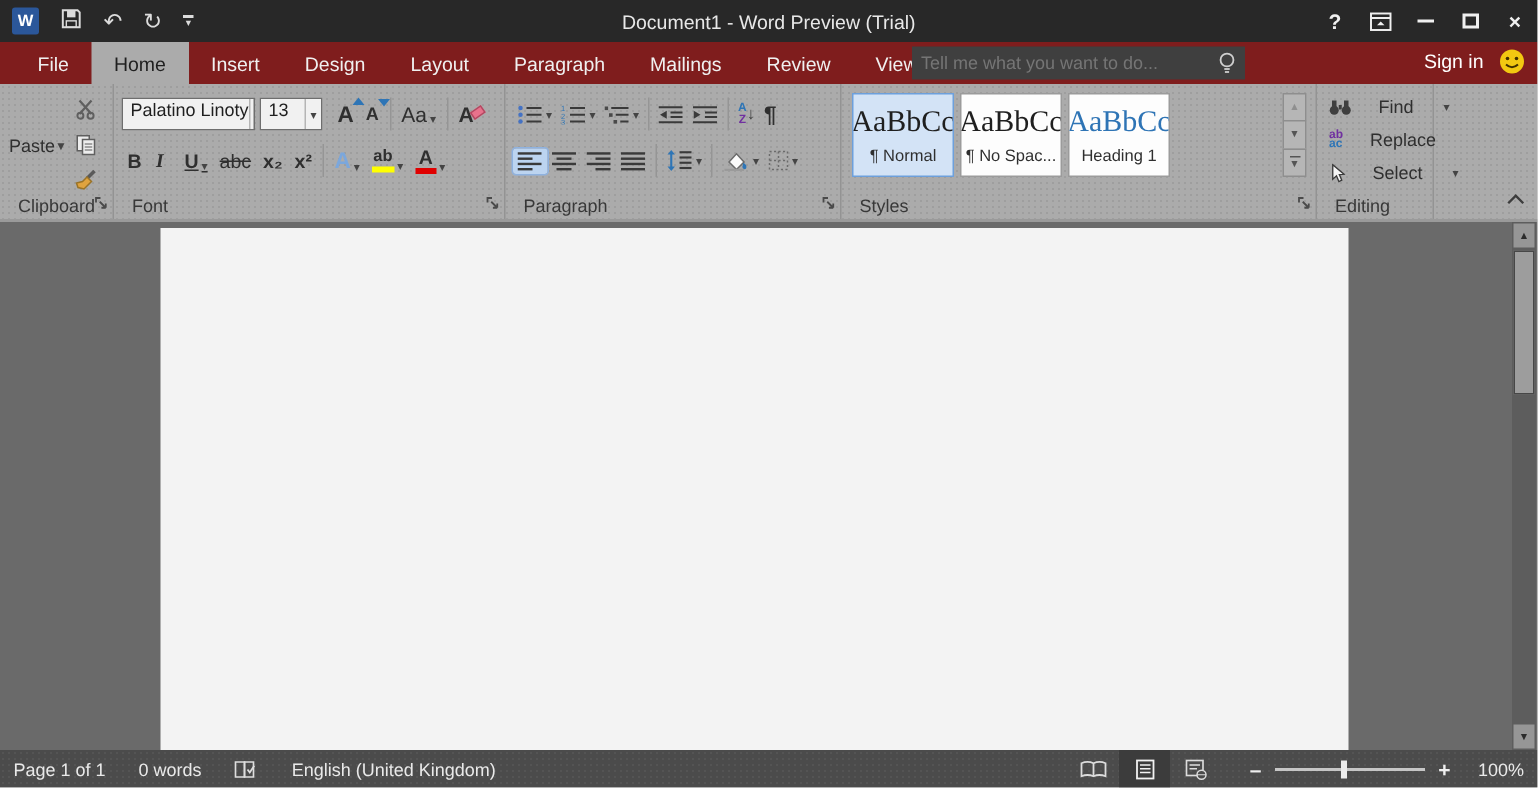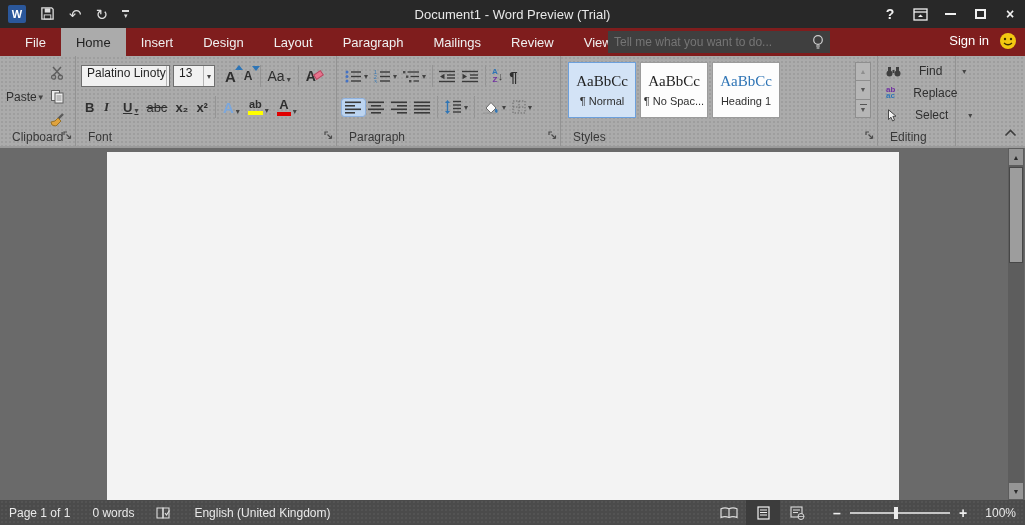--- a/index.html
+++ b/index.html
@@ -61,21 +61,21 @@
   .tri-up { width:0; height:0; border-left:4px solid transparent; border-right:4px solid transparent; border-bottom:5px solid #2e75b6; position:absolute; top:-1px; right:-3px; }
   .tri-dn { width:0; height:0; border-left:4px solid transparent; border-right:4px solid transparent; border-top:5px solid #2e75b6; position:absolute; top:-1px; right:-3px; }
   .eraser { width:9px; height:6px; background:#e8728c; border:1px solid #b04a62; transform:rotate(-35deg); margin-left:-2px; margin-bottom:6px; }
   .underbar { display:block; height:4px; margin-top:1px; }
   .stack { display:inline-flex; flex-direction:column; align-items:center; line-height:1; }
 
   
   .styles-cards { position:absolute; top:6px; left:7px; display:flex; gap:4px; }
   .style-card { width:68px; height:56px; background:#fdfdfd; border:1px solid #9b9b9b; display:flex; flex-direction:column; align-items:center; justify-content:center; overflow:hidden; }
   .style-card.sel { background:#d3e3f6; border:1px solid #6da0dc; }
-  .style-prev { font-family:"Liberation Serif","DejaVu Serif",serif; font-size:15px; color:#1f1f1f; white-space:nowrap; }
+  .style-prev { font-family:"Liberation Serif","DejaVu Serif",serif; font-size:20px; color:#1f1f1f; white-space:nowrap; }
   .style-name { font-size:11px; color:#2f2f2f; margin-top:5px; white-space:nowrap; }
   .style-scroll { position:absolute; top:6px; right:6px; width:16px; height:56px; display:flex; flex-direction:column; }
   .ss-btn { flex:1; background:#b6b6b6; border:1px solid #8e8e8e; margin-top:-1px; display:flex; flex-direction:column; align-items:center; justify-content:center; font-size:7px; color:#555; }
   .ss-btn:first-child { margin-top:0; color:#8f8f8f; }
   .ss-more .bar { width:7px; border-top:1px solid #555; margin-bottom:1px; }
 
   
   .edit-rows { position:absolute; top:6px; left:8px; display:flex; flex-direction:column; gap:4px; }
   .edit-row { display:flex; align-items:center; gap:18px; font-size:12px; color:#2f2f2f; height:18px; }
   .replace-icon { display:flex; flex-direction:column; line-height:6px; font-size:8px; font-weight:bold; }

